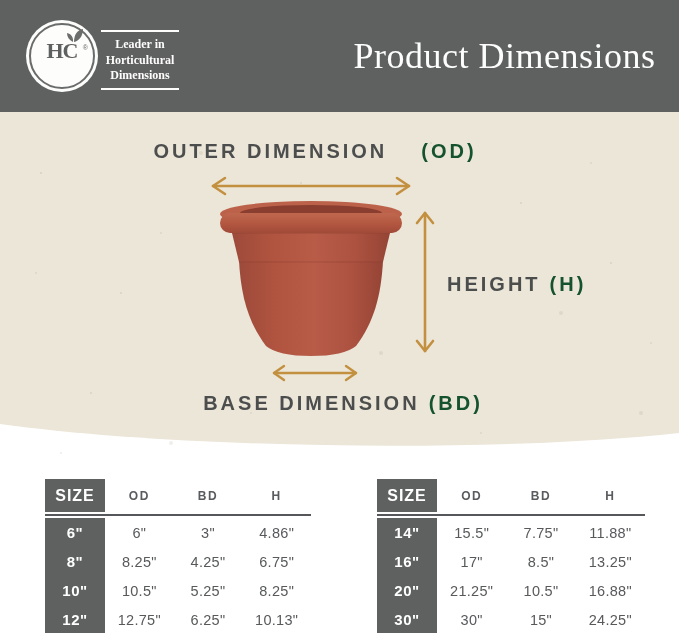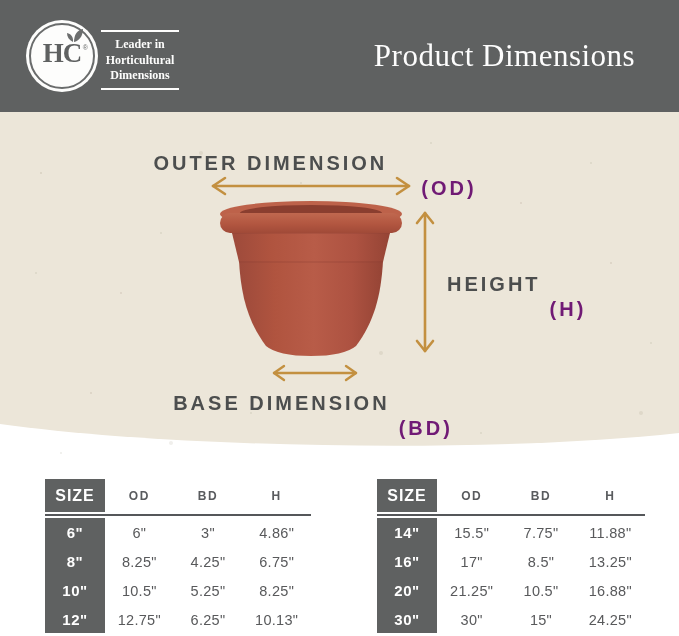--- a/index.html
+++ b/index.html
@@ -11,35 +11,35 @@
   .topbar{position:absolute;top:0;left:0;width:679px;height:112px;background:#5f6161;}
   .logo-circle{
     position:absolute;left:26px;top:20px;width:72px;height:72px;border-radius:50%;
     background:#fdfdfc;
   }
   .logo-circle::before{
     content:"";position:absolute;inset:3px;border:2px solid #6a6c6c;border-radius:50%;
   }
   .monogram{
     position:absolute;left:0;top:20px;width:100%;text-align:center;
-    font-family:"Liberation Serif",serif;font-size:27px;font-weight:700;color:#5f6161;
+    font-family:"Liberation Serif",serif;font-size:22px;font-weight:700;color:#5f6161;
     letter-spacing:-1px;line-height:1;
   }
   .reg{position:absolute;right:10px;top:24px;font-size:7px;color:#6a6c6c;}
   .leaf{position:absolute;left:38px;top:8px;}
   .tagline{
     position:absolute;left:101px;top:30px;width:78px;padding:5px 0 4px 0;
     border-top:2px solid #fdfdfc;border-bottom:2px solid #fdfdfc;
     text-align:center;color:#fdfdfc;font-family:"Liberation Serif",serif;
     font-size:12px;font-weight:700;line-height:1.3;
   }
   .title{
     position:absolute;left:330px;top:0;width:349px;height:112px;margin:0;
     display:flex;align-items:center;justify-content:center;
-    font-family:"Liberation Serif",serif;font-size:31px;font-weight:500;
+    font-family:"Liberation Serif",serif;font-size:36px;font-weight:500;
     color:#fdfdfd;letter-spacing:.5px;
   }
   
   .hero{position:absolute;top:112px;left:0;width:679px;height:348px;}
   .hero-fill{position:absolute;top:0;left:0;width:679px;height:309px;background:#ece6d9;}
   .hero-curve{position:absolute;top:309px;left:0;display:block;}
   .speckles{
     position:absolute;left:40px;top:60px;width:2px;height:2px;border-radius:50%;
     background:rgba(110,95,70,.16);
     box-shadow:
@@ -50,24 +50,24 @@
       520px 140px 0 1px rgba(110,95,70,.10), 570px 90px 0 0 rgba(110,95,70,.15),
       440px 260px 0 0 rgba(110,95,70,.12), 600px 240px 0 1px rgba(110,95,70,.10),
       20px 280px 0 0 rgba(110,95,70,.12), 210px 240px 0 0 rgba(110,95,70,.12),
       390px -30px 0 0 rgba(110,95,70,.12), 550px -10px 0 0 rgba(110,95,70,.12),
       -5px 100px 0 0 rgba(110,95,70,.12), 610px 170px 0 0 rgba(110,95,70,.12);
   }
   .dim-label{
     position:absolute;display:flex;gap:9px;justify-content:center;
     font-size:20px;font-weight:700;letter-spacing:3px;color:#4c4e4e;white-space:nowrap;
   }
-  .dim-label .gold{color:#701a75;margin-top:25px;}
-  .od-label{top:40px;left:0;width:630px;gap:34px;}
+  .dim-label .gold{color:#14532d;}
+  .od-label{top:28px;left:0;width:630px;gap:34px;}
   .height-label{top:161px;left:447px;justify-content:flex-start;}
-  .bd-label{top:280px;left:0;width:626px;}
+  .bd-label{top:280px;left:0;width:626px;padding-left:30px;}
   .arrow{position:absolute;}
   .od-arrow{top:63px;left:204px;}
   .h-arrow{top:92px;left:414px;}
   .bd-arrow{top:250px;left:266px;}
   .pot{position:absolute;top:86px;left:216px;}
   
   .dim-table{position:absolute;top:479px;height:156px;}
   .dim-table.left{left:45px;width:266px;}
   .dim-table.right{left:377px;width:268px;}
   .t-colbg{position:absolute;left:0;top:0;bottom:2px;width:60px;background:#5f6161;}

